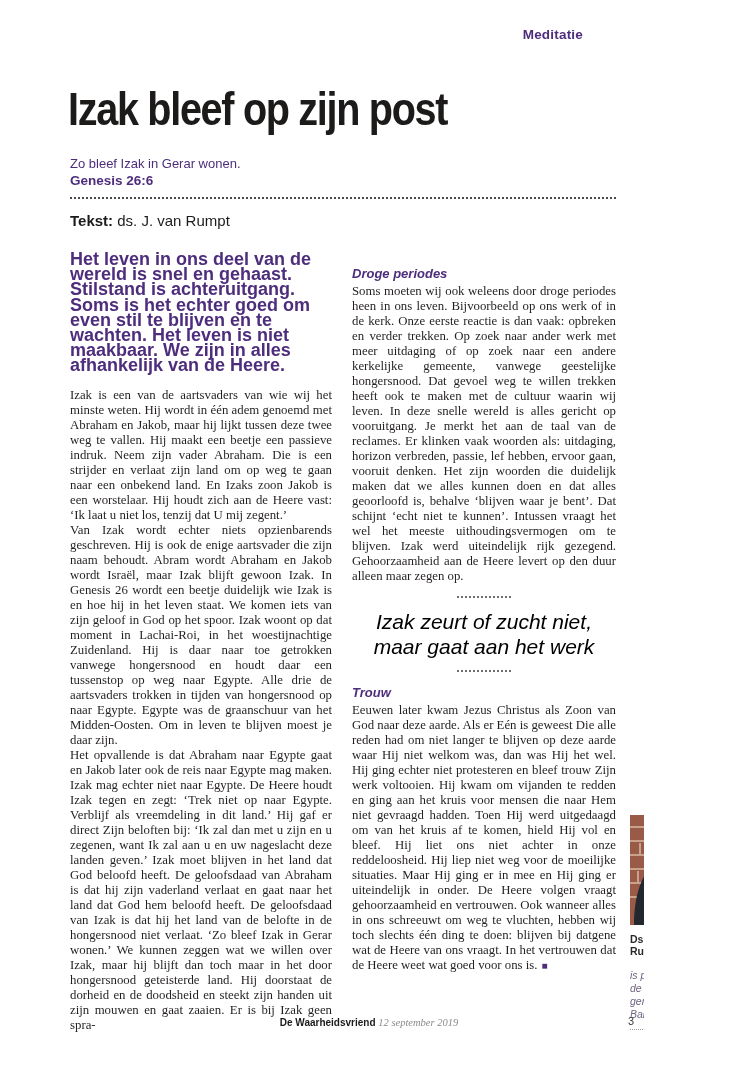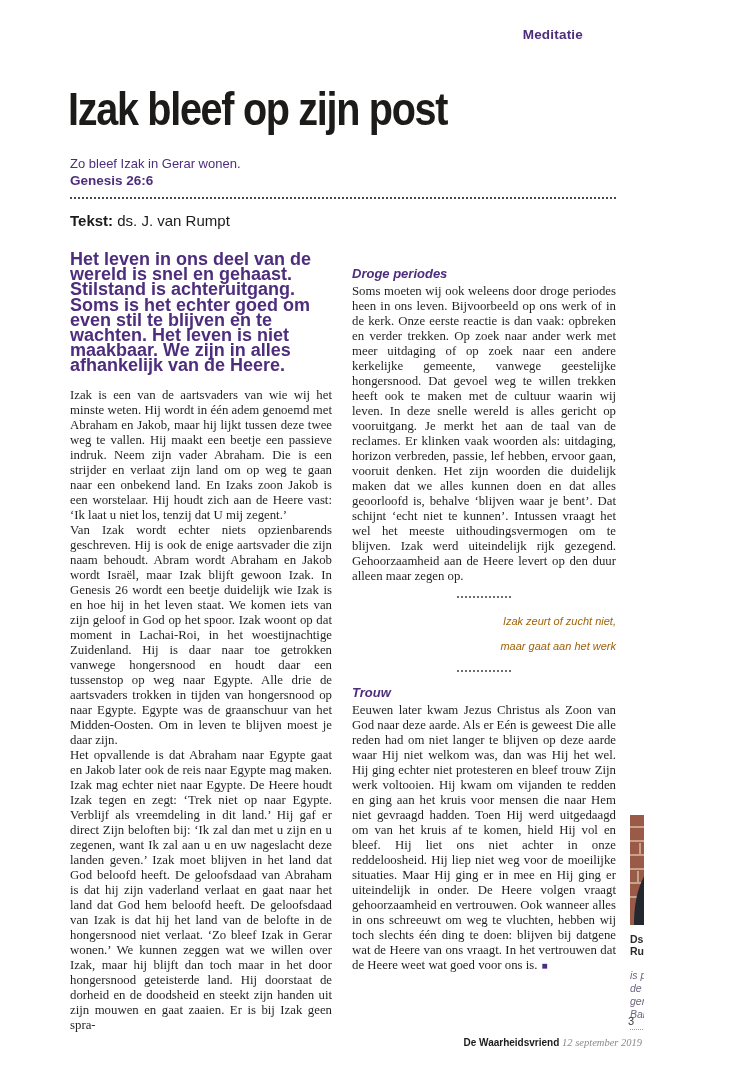--- a/index.html
+++ b/index.html
@@ -44,37 +44,36 @@
   .section-heading {
     font-style:italic; font-weight:bold; font-size:13px; color:#4d2d7c;
     margin:13px 0 3px 0;
   }
   .first-heading { margin-top:16px; }
 
   
   .pullquote { text-align:center; margin:12px 0 10px 0; }
   .pq-dots { width:54px; margin:0 auto; height:0; border-top:2px dotted #6e6e6e; }
   .pq-text {
-    font-style:italic; font-size:11px; line-height:25px; color:#a16207;
+    font-style:italic; font-size:21px; line-height:25px; color:#000000;
     margin:11px 0;
-    text-align:right;
   }
   .end-mark { color:#4d2d7c; font-size:10px; margin-left:4px; }
 
   
   .rail { position:absolute; left:630px; top:815px; width:83px; }
   .photo svg { display:block; }
   .caption-name { font-size:10.5px; font-weight:bold; color:#2a2a2a; margin-top:8px; }
   .caption-bio  { font-size:10.5px; font-style:italic; color:#6f6480; line-height:13px; margin-top:12px; }
   .caption-rule { border-top:1px dotted #9a9a9a; margin-top:8px; height:0; }
 
   
   .footer-center {
-    position:absolute; left:96px; top:1017px; width:546px; text-align:right;
-    font-size:10px; color:#1c1b1a;margin-top:20px;
+    position:absolute; left:96px; top:1017px; width:546px; text-align:center;
+    font-size:10px; color:#1c1b1a;
   }
   .footer-center .mag { font-weight:bold; }
   .footer-center .date { font-style:italic; color:#8a8a8a; font-family:"Liberation Serif", serif; font-size:10.5px; }
   .page-num { position:absolute; right:10px; top:1015px; font-size:11px; color:#3c3c3c; }
 </style>
 </head>
 <body>
 
 <div class="page">
 

